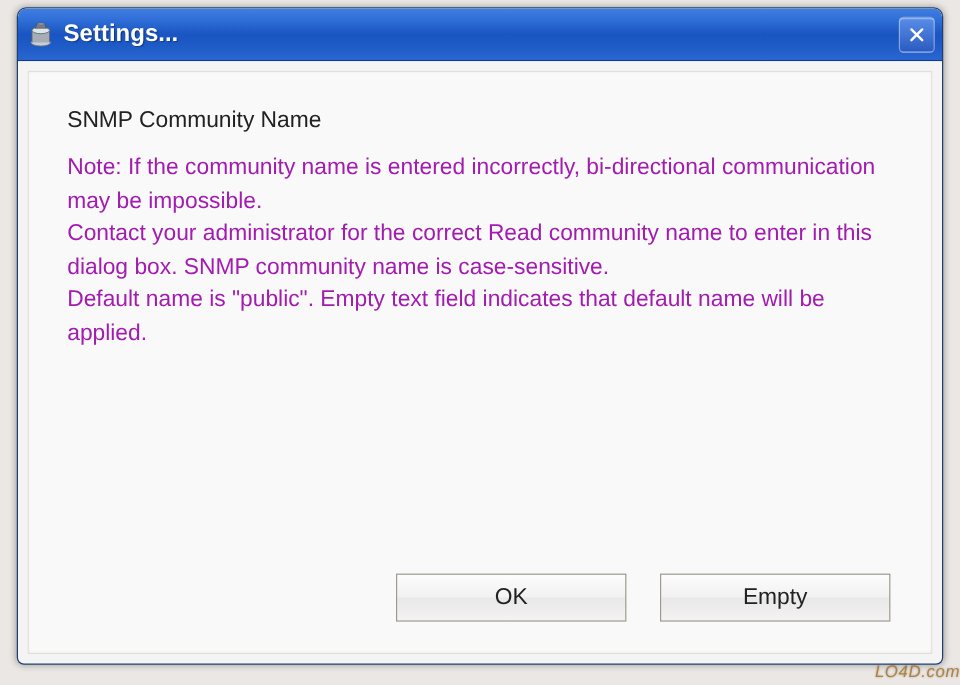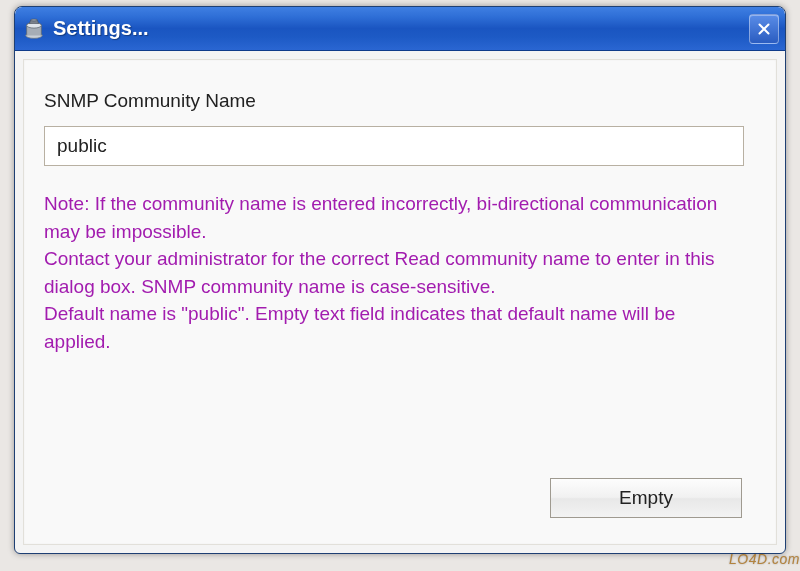--- a/index.html
+++ b/index.html
@@ -49,21 +49,21 @@
       cursor: default;
       box-shadow: inset 0 1px 0 rgba(255,255,255,0.35);
     }
     .close-btn svg { display: block; }
     .dialog-body {
       flex: 1;
       background: #f9f9f9;
       margin: 8px;
       border: 1px solid #e2e0da;
       box-shadow: 0 0 2px rgba(0,0,0,0.06) inset;
-      padding: 30px 32px 20px 20px;
+      padding: 30px 32px 20px 32px;
       display: flex; flex-direction: column;
     }
     .field-label {
       font-size: 19px; color: #222; margin-bottom: 14px;
     }
     .text-input {
       width: 100%; height: 40px;
       border: 1px solid #b8b0a2;
       background: #ffffff;
       padding: 6px 12px;
@@ -119,23 +119,23 @@
     <span class="title-text">Settings...</span>
     <div class="close-btn">
       <svg viewBox="0 0 12 12" width="12" height="12">
         <path d="M1.5 1.5 L10.5 10.5 M10.5 1.5 L1.5 10.5" stroke="#fff" stroke-width="2" stroke-linecap="round"></path>
       </svg>
     </div>
   </div>
 
   <div class="dialog-body">
     <div class="field-label">SNMP Community Name</div>
-    <input type="text" class="text-input" value="public" style="">
     <div class="note">Note: If the community name is entered incorrectly, bi-directional communication may be impossible.<br>Contact your administrator for the correct Read community name to enter in this dialog box. SNMP community name is case-sensitive.<br>Default name is "public". Empty text field indicates that default name will be applied.</div>
     <div class="spacer"></div>
     <div class="button-row">
+      <button class="btn">OK</button>
       <button class="btn">Empty</button>
     </div>
   </div>
 
 </div>
 
 <div class="watermark">LO4D.com</div>
 
 </body></html>

